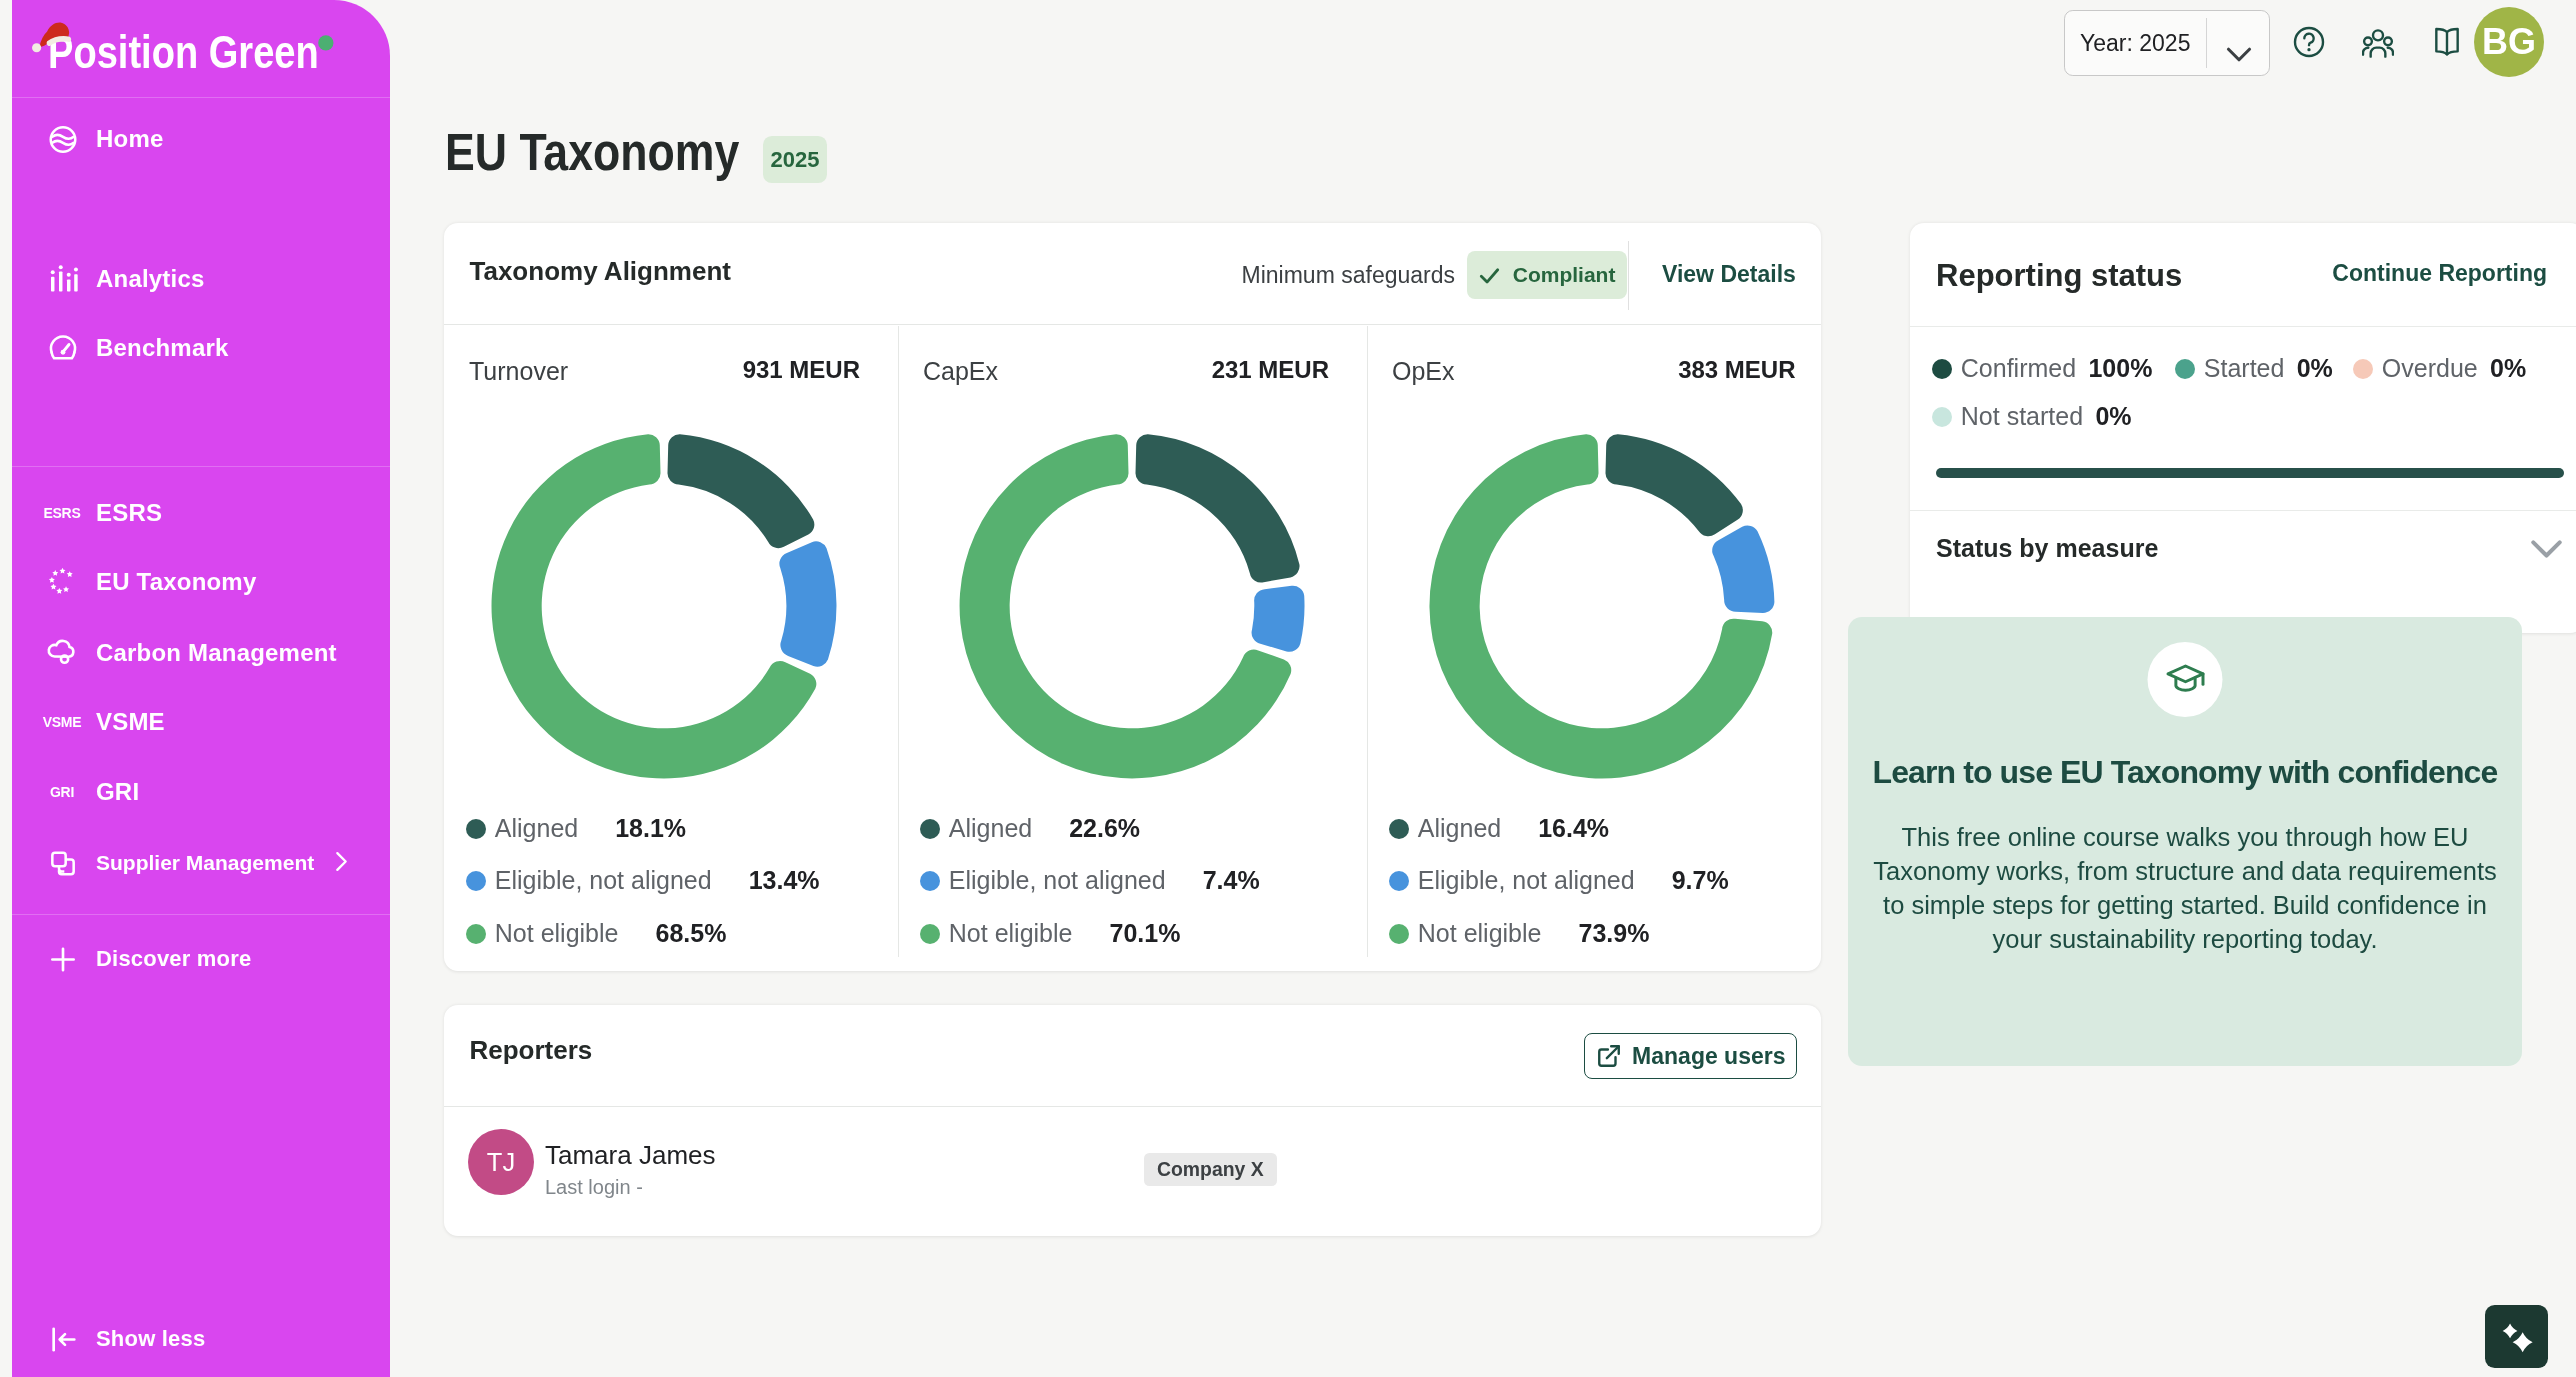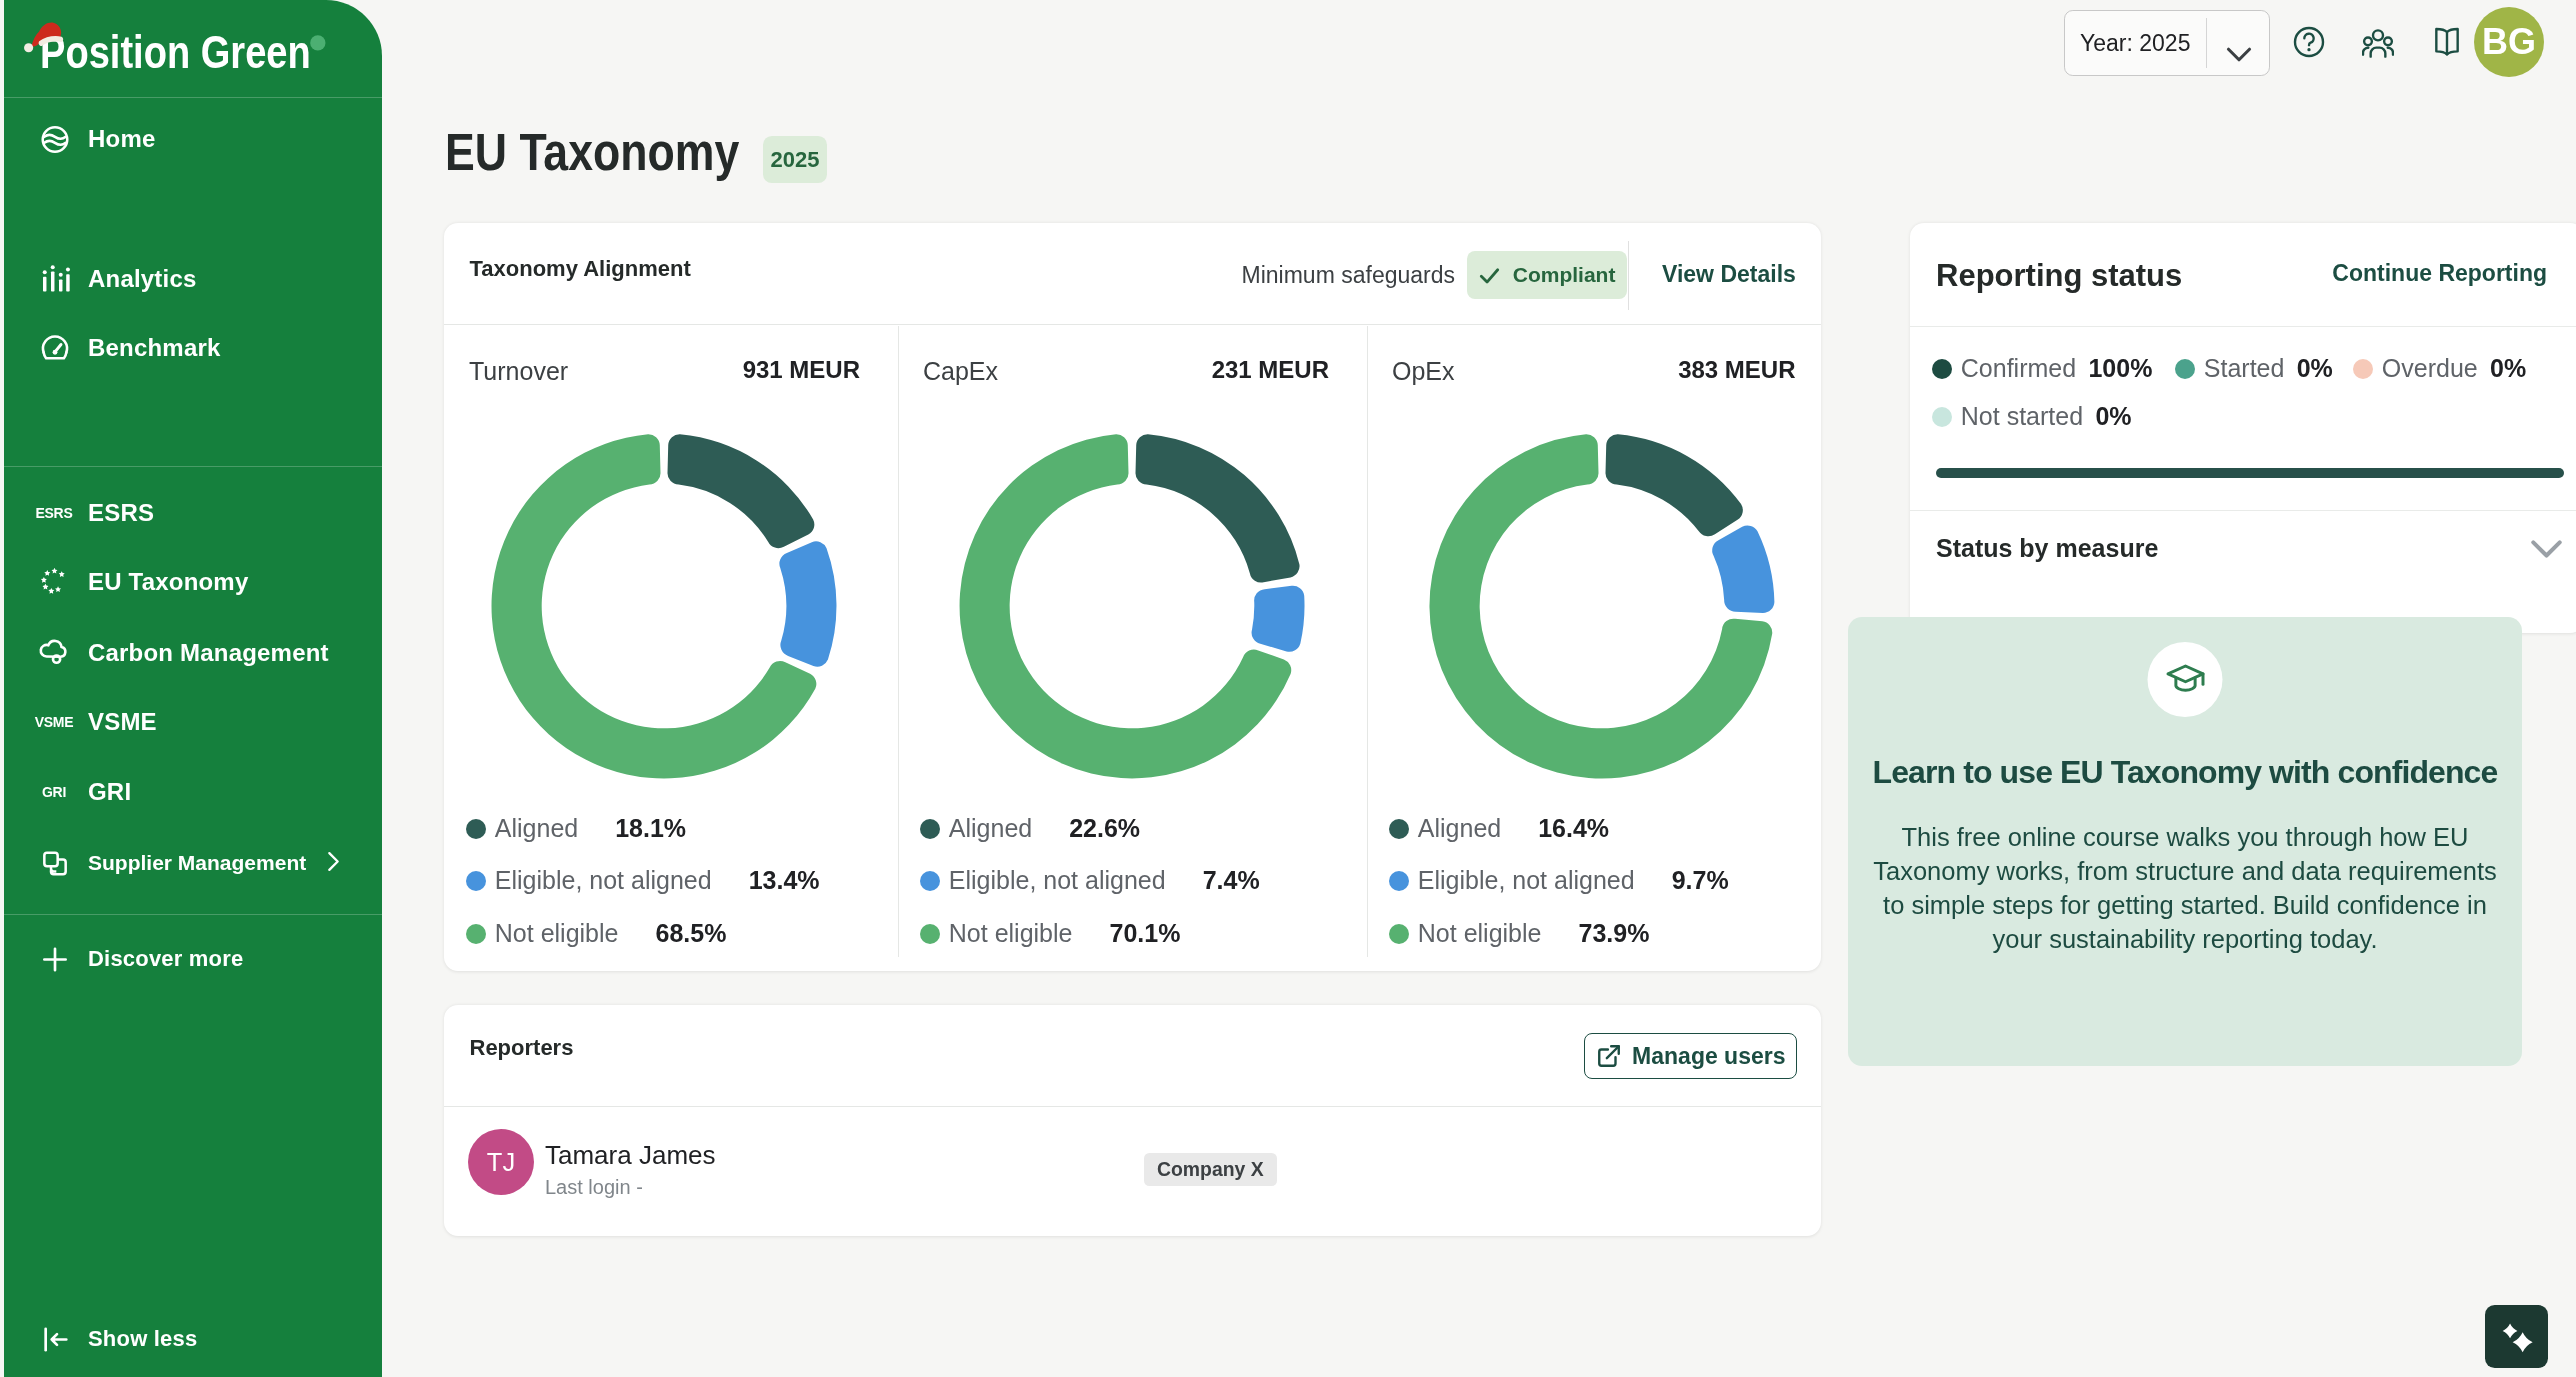--- a/index.html
+++ b/index.html
@@ -1,21 +1,21 @@
 <!DOCTYPE html>
 <html style="font-size:14px"><head>
 <meta charset="utf-8">
 <style>
 * { margin:0; padding:0; box-sizing:border-box; }
 html,body { width:2576px; height:1378px; overflow:hidden; }
 body { background:#f6f6f4; font-family:"Liberation Sans", sans-serif; color:#1f2423; position:relative; }
 .abs { position:absolute; }
 
 
-#sidebar { position:absolute; left:4px; top:0; width:378px; height:1378px; background:#15803d; border-top-right-radius:56px; }
+#sidebar { position:absolute; left:12px; top:0; width:378px; height:1378px; background:#d946ef; border-top-right-radius:56px; }
 .sb-divider { position:absolute; left:0; width:378px; height:0.9px; background:rgba(255,255,255,0.22); }
 .mi { position:absolute; left:0; width:378px; height:70px; color:#fff; }
 .mi .ico { position:absolute; left:34px; top:50%; transform:translateY(-50%); width:33px; height:33px; display:flex; align-items:center; justify-content:center; }
 .mi .lbl { position:absolute; left:84px; top:50%; transform:translateY(-50%); font-size:24px; font-weight:bold; letter-spacing:0.2px; white-space:nowrap; }
 .mi .chev { position:absolute; left:317px; top:50%; transform:translateY(-50%); }
 .mi .txtico { position:absolute; left:50px; top:50%; transform:translate(-50%,-50%); font-size:14px; font-weight:bold; letter-spacing:-0.3px; }
 
 
 #yearbox { position:absolute; left:2064px; top:9.7px; width:206px; height:66px; border:0.9px solid #c8c8c8; border-radius:8.8px; background:#fbfbfa; }
 #yearbox .ytxt { position:absolute; left:15px; top:50%; transform:translateY(-50%); font-size:23px; color:#202124; }
@@ -27,21 +27,21 @@
 #ptitle { position:absolute; left:445px; top:124px; font-size:51px; font-weight:bold; color:#252a29; line-height:1.15; transform:scaleX(0.875); transform-origin:left top; white-space:nowrap; }
 #pbadge { position:absolute; left:763px; top:136px; width:64px; height:47px; background:#dcecd9; border-radius:8.8px; color:#27663e; font-size:22px; font-weight:bold; display:flex; align-items:center; justify-content:center; }
 
 
 .card { position:absolute; background:#fff; border-radius:14px; box-shadow:0 0.9px 3.5px rgba(0,0,0,0.09); }
 #card-tax { left:444px; top:223px; width:1377px; height:748px; }
 #card-rep { left:444px; top:1005px; width:1377px; height:231px; }
 #card-status { left:1888px; top:223px; width:674px; height:410px;margin-left:22px; }
 #card-learn { position:absolute; left:1848px; top:617px; width:674px; height:449px; background:#d9eae0; border-radius:14px; }
 
-.card-title { font-size:22px; font-weight:bold; color:#252a29; position:absolute; white-space:nowrap; }
+.card-title { font-size:26px; font-weight:bold; color:#252a29; position:absolute; white-space:nowrap; }
 .hdr-div { position:absolute; left:0; right:0; height:0.9px; background:#e5e7e5; }
 
 
 #tax-title { left:25.5px; top:33px; }
 #minsafe { position:absolute; right:366px; top:39px; font-size:23px; color:#3c4043; white-space:nowrap; }
 #compliant { position:absolute; left:1023px; top:28px; height:48px; padding:0 11.4px; background:#dcecd9; border-radius:8px; display:flex; align-items:center; gap:11.4px; color:#27663e; font-size:21px; font-weight:bold; }
 #vd-div { position:absolute; left:1184px; top:17.6px; height:69px; width:0.9px; background:#e0e0e0; }
 #viewdetails { position:absolute; left:1218px; top:38px; font-size:23px; font-weight:bold; color:#1c4d42; white-space:nowrap; }
 
 .colsep { position:absolute; top:103px; bottom:14px; width:0.9px; background:#e5e7e5; }

